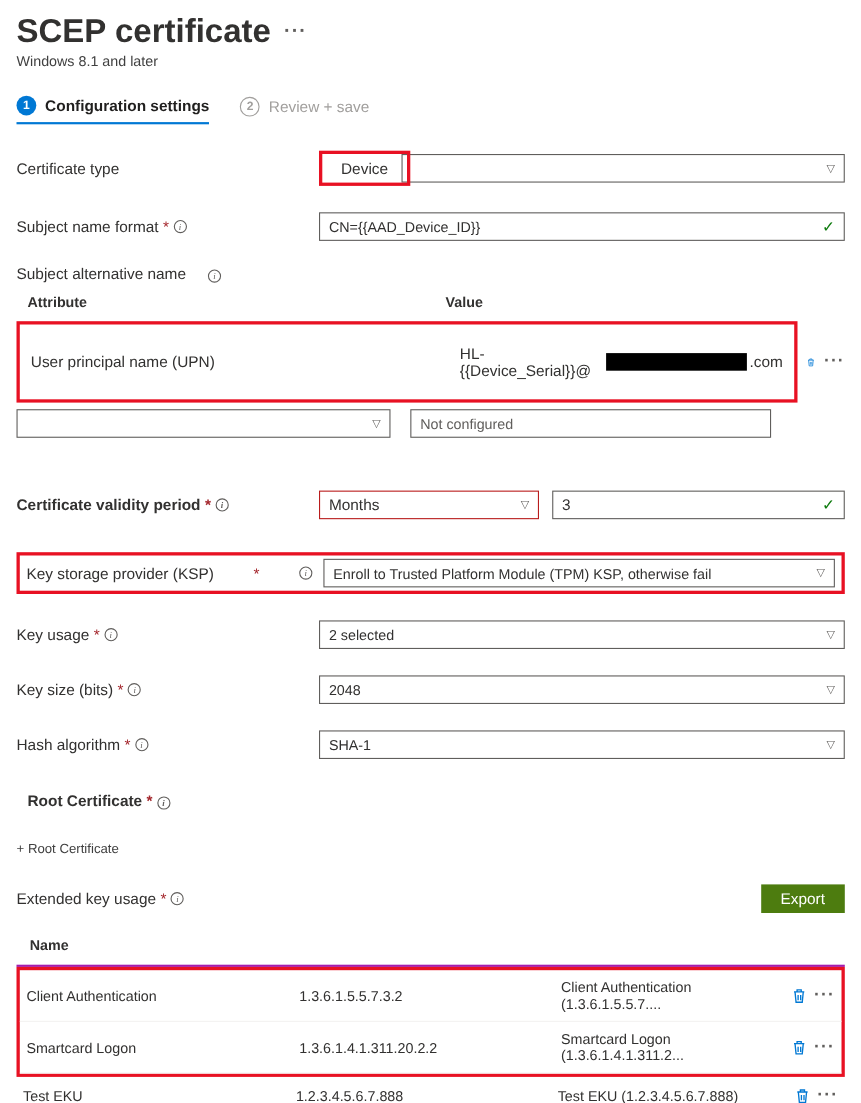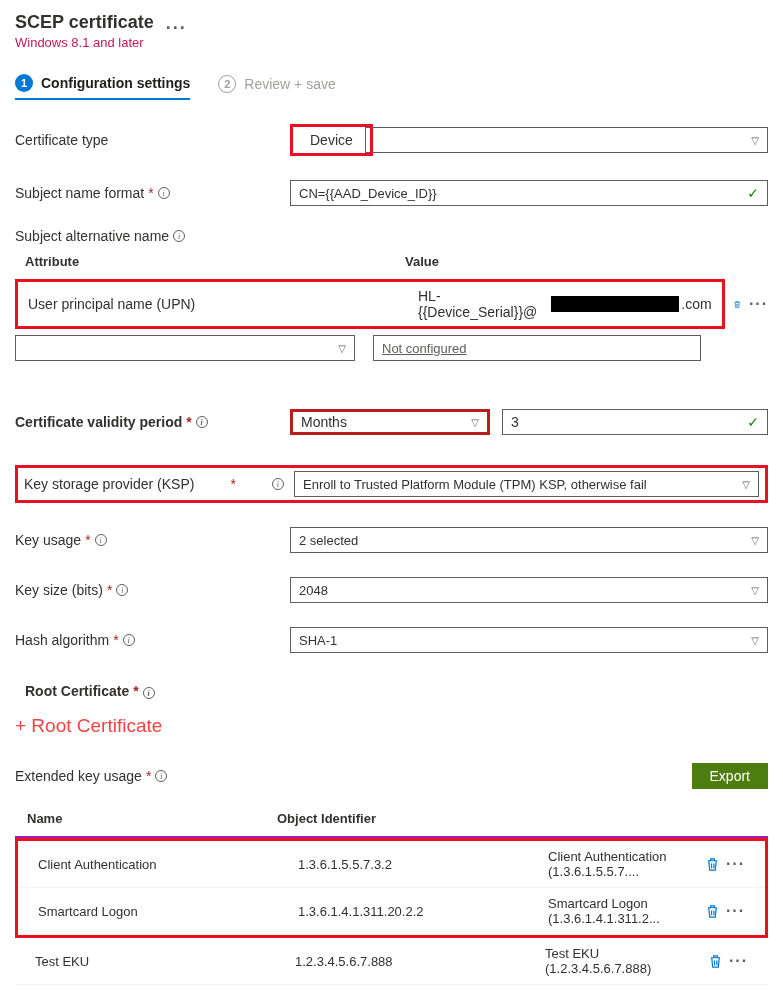--- a/index.html
+++ b/index.html
@@ -1,66 +1,66 @@
 <!DOCTYPE html>
 <html><head>
 <meta charset="utf-8">
 <style>
   * { box-sizing: border-box; margin: 0; padding: 0; font-family: "Segoe UI", sans-serif; }
   body { background: #fff; color: #323130; font-size: 14px; padding: 12px 15px; width: 783px; }
-  .header h1 { font-size: 18px; font-weight: 600; display: inline-block; }
+  .header h1 { font-size: 30px; font-weight: 600; display: inline-block; }
   .header .more { display: inline-block; margin-left: 8px; font-size: 18px; color: #605e5c; vertical-align: top; position: relative; top: 6px; }
-  .subtitle { color: #be185d; font-size: 13px; margin-top: 2px; }
+  .subtitle { color: #404040; font-size: 13px; margin-top: 2px; }
   .tabs { margin-top: 24px; display: flex; gap: 28px; border-bottom: none; }
   .tab { display: flex; align-items: center; gap: 8px; padding-bottom: 6px; }
   .tab.active { border-bottom: 2px solid #0078d4; }
   .tab-num { width: 18px; height: 18px; border-radius: 50%; display: flex; align-items: center; justify-content: center; font-size: 11px; font-weight: 600; }
   .tab.active .tab-num { background: #0078d4; color: #fff; }
   .tab.inactive .tab-num { border: 1px solid #a19f9d; color: #a19f9d; }
   .tab.active .tab-label { color: #201f1e; font-weight: 600; font-size: 14px; }
   .tab.inactive .tab-label { color: #a19f9d; }
   .form-row { display: flex; align-items: center; margin-top: 24px; }
   .form-label { width: 275px; font-size: 14px; color: #323130; display: flex; align-items: center; gap: 4px;}
   .req { color: #a4262c; }
   .info-icon { width: 12px; height: 12px; border: 1px solid #605e5c; border-radius: 50%; display: inline-flex; align-items: center; justify-content: center; font-size: 8px; color: #605e5c; font-style: italic; font-family: serif;}
   .select-box { flex: 1; border: 1px solid #605e5c; height: 26px; padding: 0 8px; display: flex; align-items: center; justify-content: space-between; font-size: 13px; }
   .chev { font-size: 10px; color: #605e5c; }
   .checkm { color: #107c10; font-size: 14px; }
   .hl-red { border: 3px solid #e81123; padding: 3px; }
   .san-section { margin-top: 22px; }
-  .san-section .lbl { display:flex; align-items:center; gap:4px; margin-bottom:10px;}
+  .san-section .lbl { display:flex; align-items:flex-end; gap:20px; margin-bottom:10px;}
   .san-header { display:flex; padding: 0 10px; font-weight:700; font-size:13px; }
   .san-header .c1 { width: 380px; } .san-header .c2 { flex:1;}
   .san-row-wrap { display:flex; align-items:center; gap:8px; margin-top:10px; }
-  .san-row-hl { border:3px solid #e81123; flex:1; display:flex; padding:6px 10px; align-items:center;}
+  .san-row-hl { border:3px solid #e81123; flex:1; display:flex; padding:18px 10px; align-items:center;}
   .san-row-hl .c1 { width: 390px; } .san-row-hl .c2 { flex:1; display:flex; align-items:center; gap:2px;}
   .redact { background:#000; height:16px; display:inline-block; }
   .dots { font-size:16px; letter-spacing:1px; color:#605e5c; cursor:pointer; font-weight:bold;}
   .san-add { display:flex; gap:18px; margin-top:6px; }
   .san-add .sel { height:26px; border:1px solid #605e5c; display:flex; align-items:center; justify-content:space-between; padding:0 8px; font-size:13px;}
-  .san-add .sel.a { width: 340px; } .san-add .sel.b { width:328px; color:#605e5c;text-decoration:underline;}
+  .san-add .sel.a { width: 340px; } .san-add .sel.b { width:328px; color:#605e5c;}
   .validity-row { display:flex; align-items:center; margin-top:48px; }
   .validity-row .form-label { width:275px;font-weight:bold;}
-  .validity-row .sel-months { width:200px; border:3px solid #b91c1c; height:26px; display:flex; align-items:center; justify-content:space-between; padding:0 8px; margin-right:12px;}
+  .validity-row .sel-months { width:200px; border:1px solid #b91c1c; height:26px; display:flex; align-items:center; justify-content:space-between; padding:0 8px; margin-right:12px;}
   .validity-row .sel-num { flex:1; border:1px solid #605e5c; height:26px; display:flex; align-items:center; justify-content:space-between; padding:0 8px;}
   .ksp-row { margin-top:30px; border:3px solid #e81123; padding:3px 6px; display:flex; align-items:center; }
   .ksp-row .form-label{ width:270px;gap:36px;}
   .root-sec { margin-top:30px; }
   .root-sec .lbl{ font-weight:600; display:flex; gap:4px; align-items:flex-end; margin-bottom:16px; padding-left:10px;}
   .root-cert-row { display:flex; align-items:center; gap:8px; padding:2px 10px;}
   .root-cert-row .redact { width:260px; height:18px;}
-  .link { color:#ef4444; cursor:pointer; font-size:19px; padding-left:0; margin-top:16px; display:block;}
+  .link { color:#404040; cursor:pointer; font-size:12px; padding-left:0; margin-top:28px; display:block;}
   .eku-head { margin-top:26px; display:flex; align-items:center; justify-content:space-between;}
   .eku-head .lbl{ display:flex; align-items:center; gap:4px;}
   .export-btn { background:#4d7c0f; color:#fff; border:none; padding:5px 18px; font-size:14px; cursor:pointer;}
   .eku-table { margin-top:22px; }
   .eku-th { display:flex; padding:0 12px 10px; font-weight:600; font-size:13px; border-bottom:2px solid #a21caf;}
   .eku-th .c1{width:250px;} .eku-th .c2{width:240px;} .eku-th .c3{flex:1;}
   .eku-body-hl { border:3px solid #e81123; }
-  .eku-row { display:flex; align-items:center; padding:8px 20px; font-size:13px; border-bottom:1px solid #f3f2f1;gap:12px;}
+  .eku-row { display:flex; align-items:center; padding:8px 6px; font-size:13px; border-bottom:1px solid #f3f2f1;}
   .eku-row .c1{width:248px;} .eku-row .c2{width:238px;} .eku-row .c3{flex:1;} .eku-row .act{display:flex; gap:6px; align-items:center;}
   svg.trash-svg { width:15px; height:15px; stroke:#0078d4; fill:none; stroke-width:1.3; cursor:pointer;}
 </style>
 </head>
 <body>
 
 <div class="header">
   <h1>SCEP certificate</h1>
   <span class="more dots">···</span>
   <div class="subtitle">Windows 8.1 and later</div>
@@ -212,21 +212,20 @@
     <span>Extended key usage</span>
     <span class="req">*</span>
     <span class="info-icon">i</span>
   </div>
   <button class="export-btn">Export</button>
 </div>
 
 <div class="eku-table">
   <div class="eku-th">
     <div class="c1">Name</div>
-    <div class="c2">Object Identifier</div>
   </div>
   <div class="eku-body-hl">
     <div class="eku-row">
       <div class="c1">Client Authentication</div>
       <div class="c2">1.3.6.1.5.5.7.3.2</div>
       <div class="c3">Client Authentication (1.3.6.1.5.5.7....</div>
       <div class="act">
           <svg class="trash-svg" viewBox="0 0 16 16">
             <path d="M3 4h10M6 4V2h4v2M4 4l1 10h6l1-10M7 7v5M9.5 7v5"></path>
           </svg>

